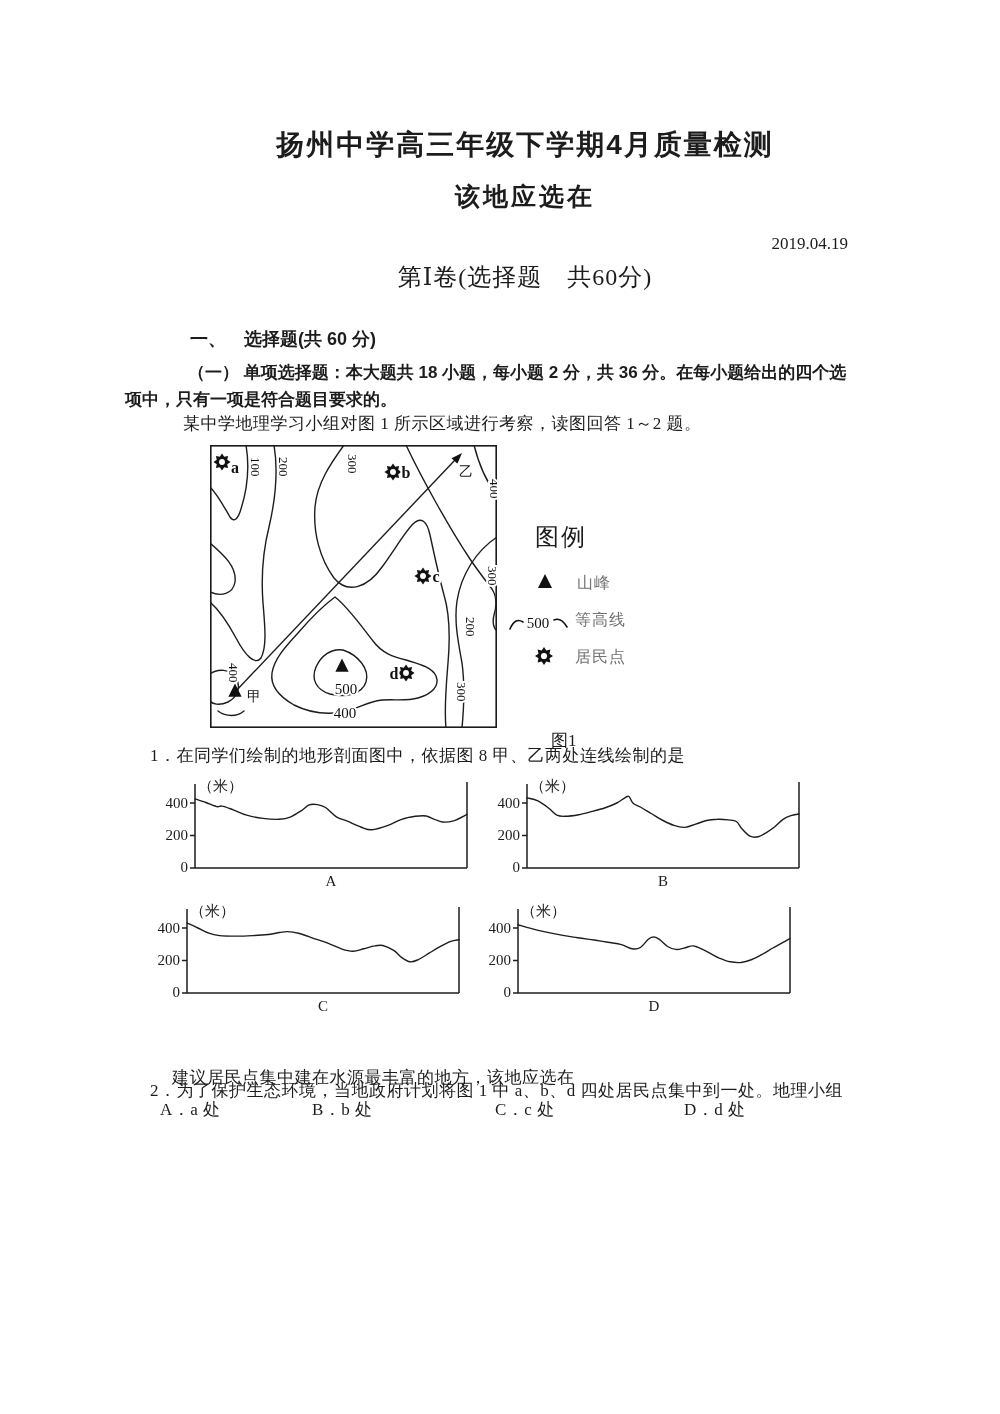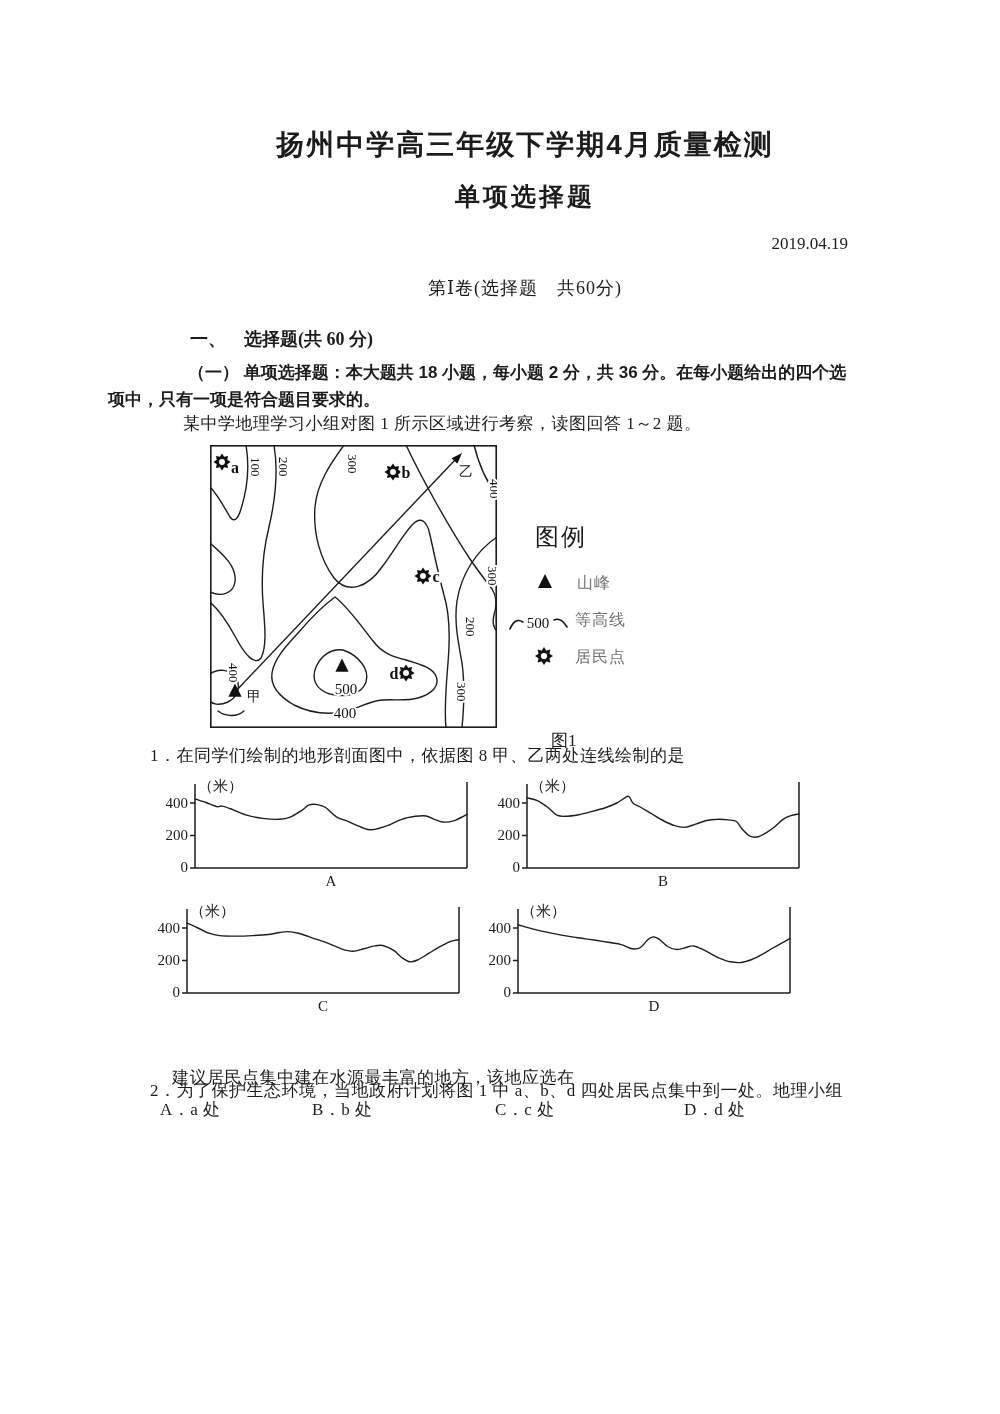--- a/index.html
+++ b/index.html
@@ -4,49 +4,49 @@
 <style>
   html,body{margin:0;padding:0;background:#ffffff;}
   body{width:1000px;height:1414px;position:relative;overflow:hidden;
        font-family:"Liberation Serif","DejaVu Serif",serif;color:#1c1c1c;}
   .abs{position:absolute;}
   .centerblock{position:absolute;left:110px;width:830px;text-align:center;}
   .hsans{font-family:"Liberation Sans","DejaVu Sans",sans-serif;font-weight:bold;}
   .title{top:126px;font-size:28px;letter-spacing:2px;}
   .subtitle{top:180px;font-size:25px;letter-spacing:3px;}
   .date{top:234px;right:152px;font-size:17px;}
-  .section{top:276px;font-size:18px;letter-spacing:1px;}
+  .section{top:261px;font-size:24px;letter-spacing:1px;}
   .part{left:190px;top:327px;font-size:18px;}
   .instr1{left:188px;top:361px;font-size:17px;text-align:right;}
-  .instr2{left:108px;top:388px;font-size:17px;}
+  .instr2{left:125px;top:388px;font-size:17px;}
   .serifline{font-size:17px;letter-spacing:0.5px;}
   .intro{left:183px;top:412px;}
   .q1{left:150px;top:744px;}
   .q2a{left:150px;top:1035px;margin-top:44px;}
   .q2b{left:172px;top:1066px;}
   .optrow span{position:absolute;top:0;font-size:17px;letter-spacing:0.5px;}
   .legend{position:absolute;left:505px;top:505px;width:240px;}
   .legend-title{position:absolute;left:30px;top:16px;font-size:24px;letter-spacing:2px;}
   .leg-label{position:absolute;font-size:16px;letter-spacing:1px;color:#737373;}
   .fig-caption{position:absolute;left:46px;top:188px;font-size:17px;margin-top:36px;}
   svg text{font-family:"Liberation Serif","DejaVu Serif",serif;}
   .mlabel{fill:#111;stroke:#fff;stroke-width:4px;paint-order:stroke;}
   .cline{fill:none;stroke:#1d1d1d;stroke-width:1.4;stroke-linecap:round;}
   .axis{stroke:#1d1d1d;stroke-width:1.5;}
   .ticktxt{font-size:15px;fill:#1c1c1c;}
 </style>
 </head>
 <body>
 
 <div class="centerblock hsans title">扬州中学高三年级下学期4月质量检测</div>
-<div class="centerblock hsans subtitle">单项选择题</div>
+<div class="centerblock hsans subtitle">该地应选在</div>
 <div class="abs date">2019.04.19</div>
 <div class="centerblock section">第Ⅰ卷(选择题　共60分)</div>
 
-<div class="abs hsans part" style="font-family:Liberation Serif, serif;">一、　选择题(共 60 分)</div>
+<div class="abs hsans part" style="font-family:Liberation Sans, sans-serif;">一、　选择题(共 60 分)</div>
 <div class="abs hsans instr1">（一） 单项选择题：本大题共 18 小题，每小题 2 分，共 36 分。在每小题给出的四个选</div>
 <div class="abs hsans instr2">项中，只有一项是符合题目要求的。</div>
 <div class="abs serifline intro">某中学地理学习小组对图 1 所示区域进行考察，读图回答 1～2 题。</div>
 
 <svg class="abs" style="left:210px;top:445px;" width="287" height="283" viewBox="0 0 287 283">
   <defs>
     <g id="gear">
       <polygon points="9,0 5.5,2.3 6.4,6.4 2.3,5.5 0,9 -2.3,5.5 -6.4,6.4 -5.5,2.3 -9,0 -5.5,-2.3 -6.4,-6.4 -2.3,-5.5 0,-9 2.3,-5.5 6.4,-6.4 5.5,-2.3" fill="#111"></polygon>
       <circle r="3.1" fill="#fff"></circle>
     </g>

